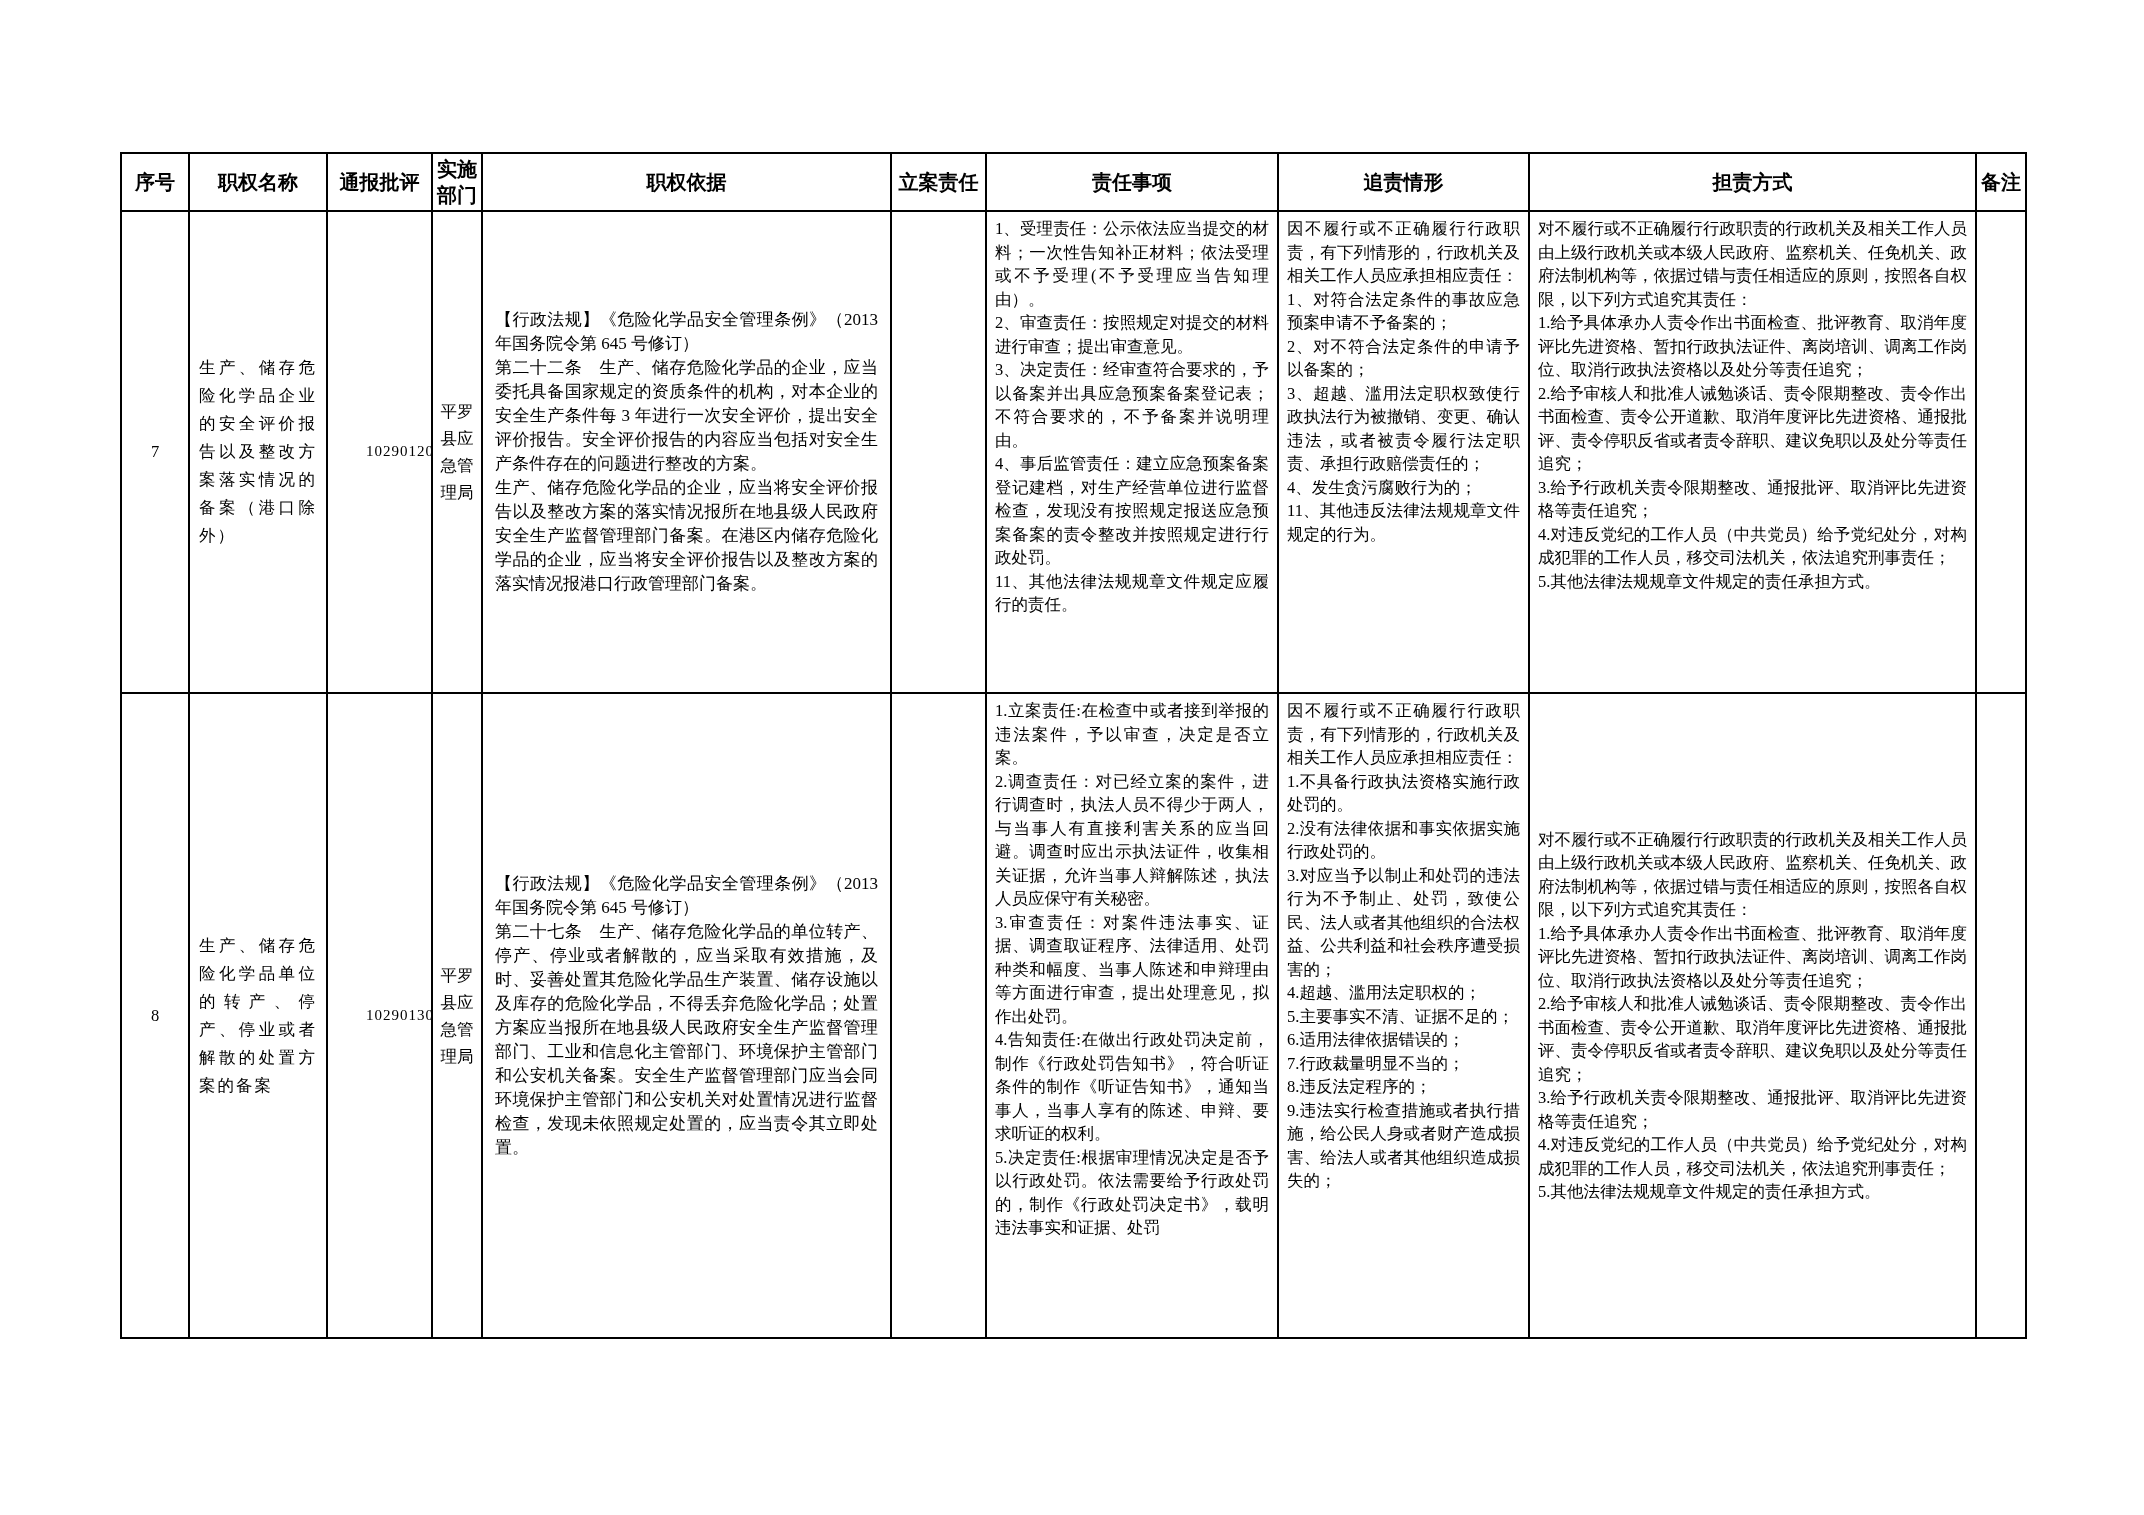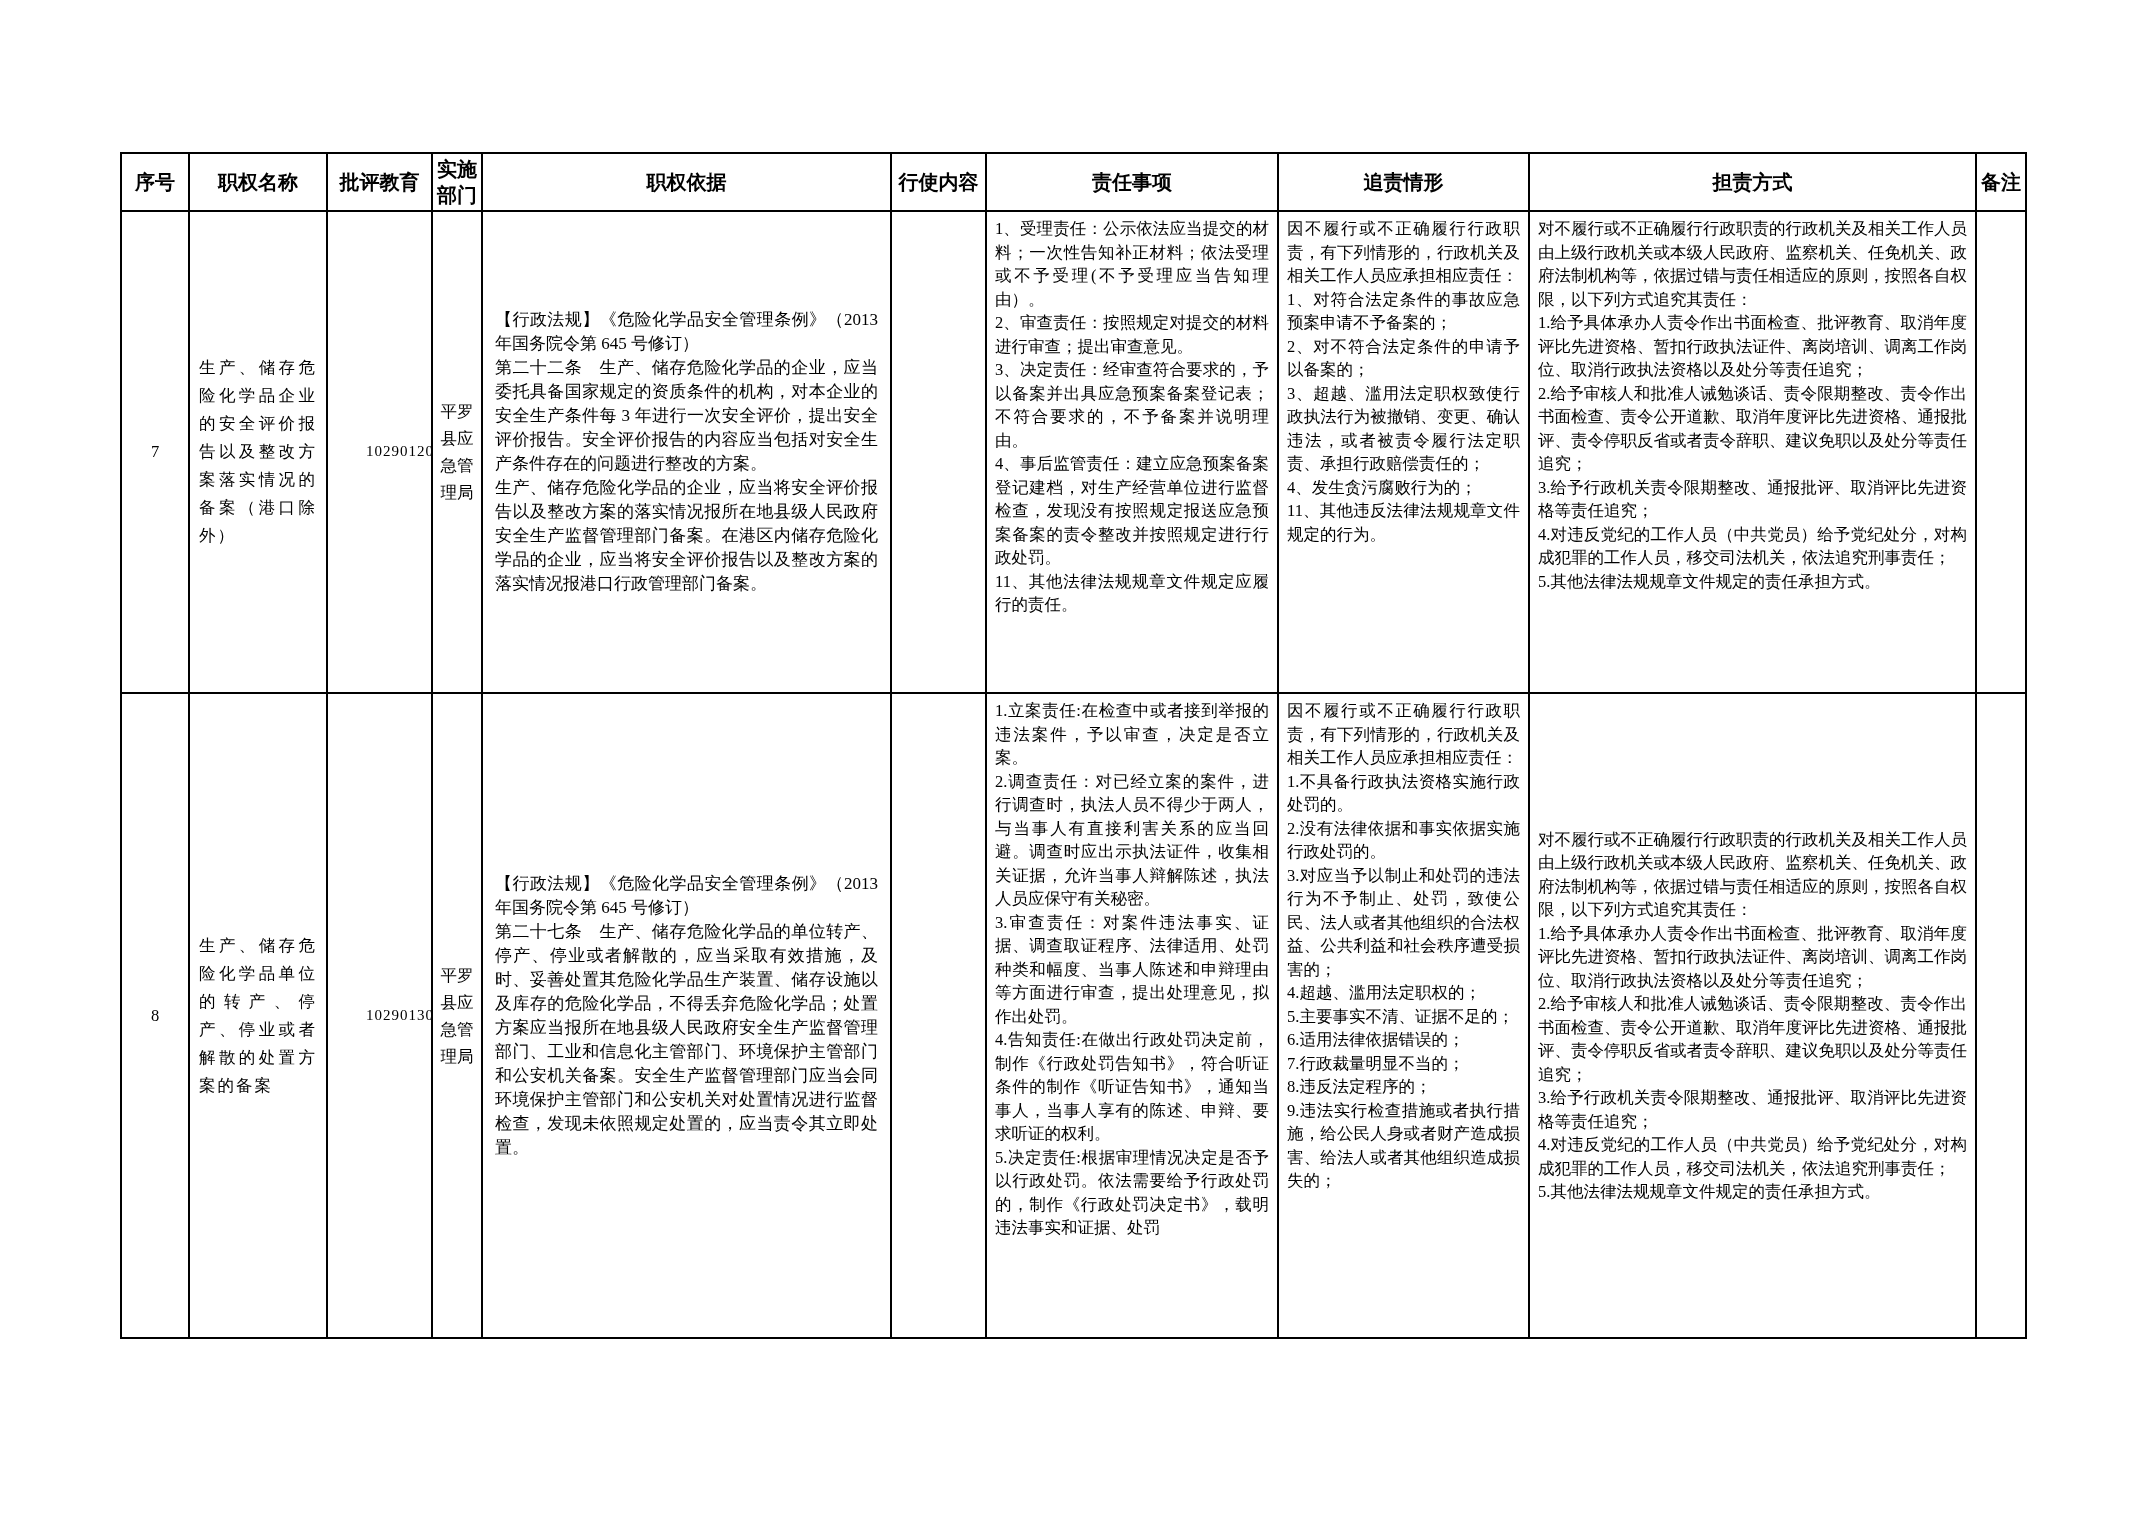--- a/index.html
+++ b/index.html
@@ -93,24 +93,24 @@
     <col style="width:95px">
     <col style="width:292px">
     <col style="width:251px">
     <col style="width:447px">
     <col style="width:50px">
   </colgroup>
   <thead>
     <tr style="height:58px">
       <th>序号</th>
       <th>职权名称</th>
-      <th>批评教育</th>
+      <th>通报批评</th>
       <th>实施部门</th>
       <th>职权依据</th>
-      <th>行使内容</th>
+      <th>立案责任</th>
       <th>责任事项</th>
       <th>追责情形</th>
       <th>担责方式</th>
       <th>备注</th>
     </tr>
   </thead>
   <tbody>
     <tr style="height:482px">
       <td class="center">7</td>
       <td class="name-cell">生产、储存危险化学品企业的安全评价报告以及整改方案落实情况的备案（港口除外）</td>

